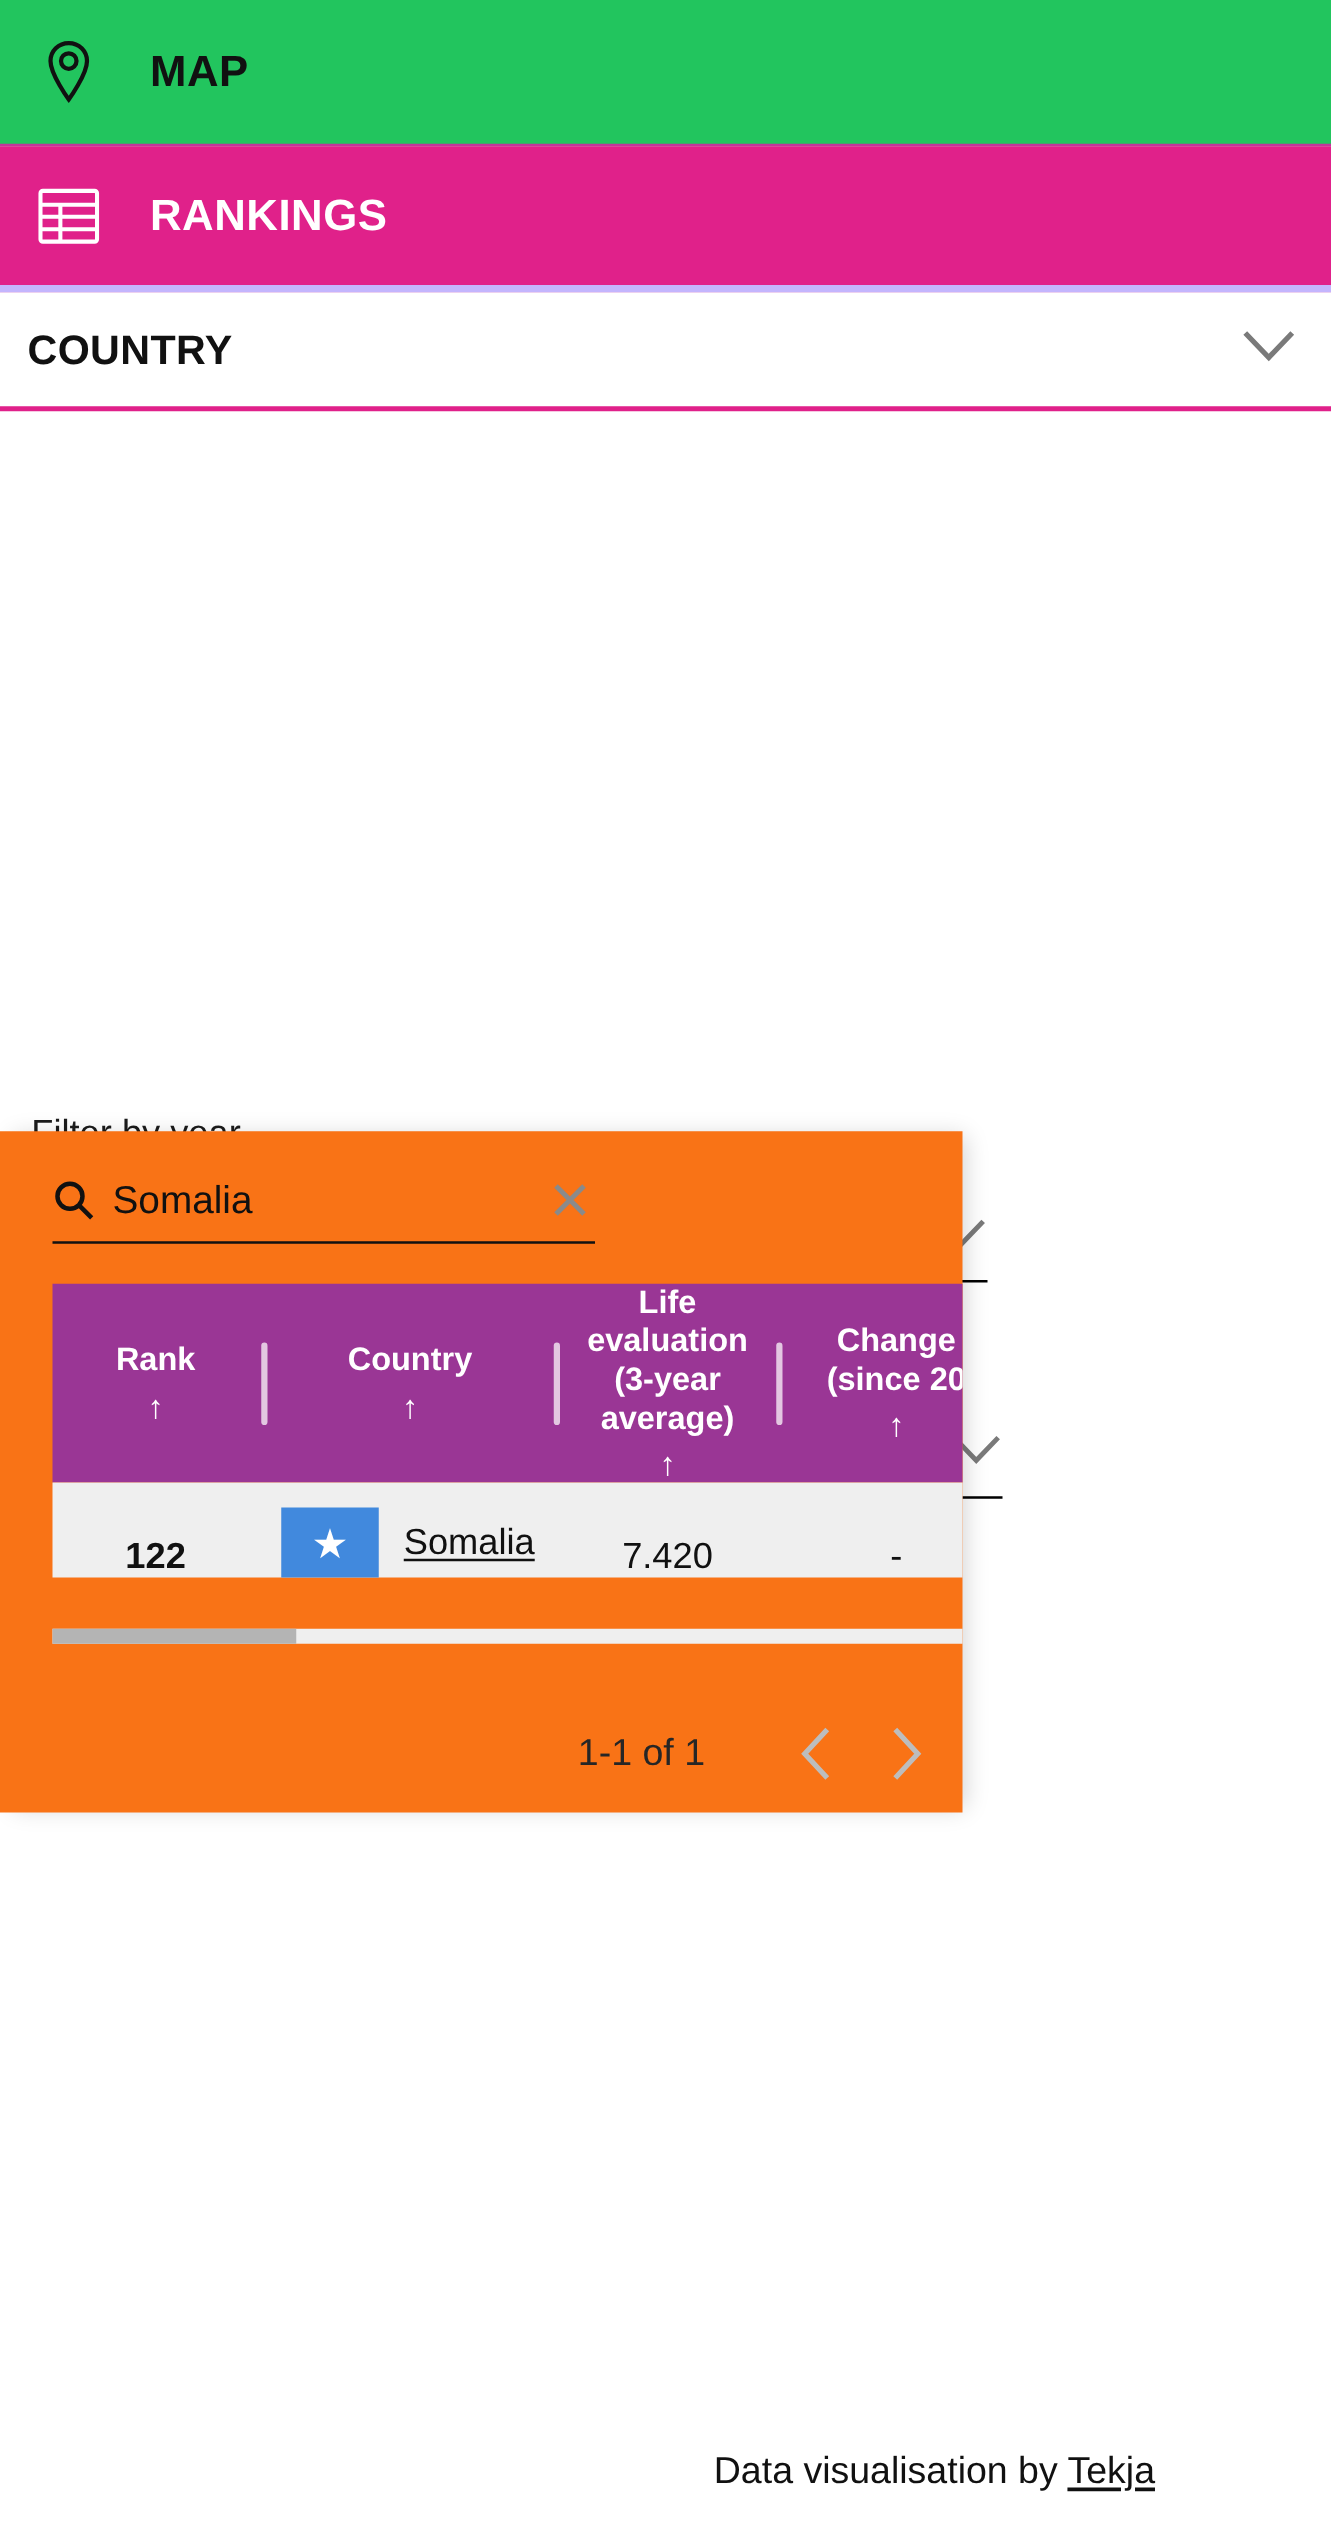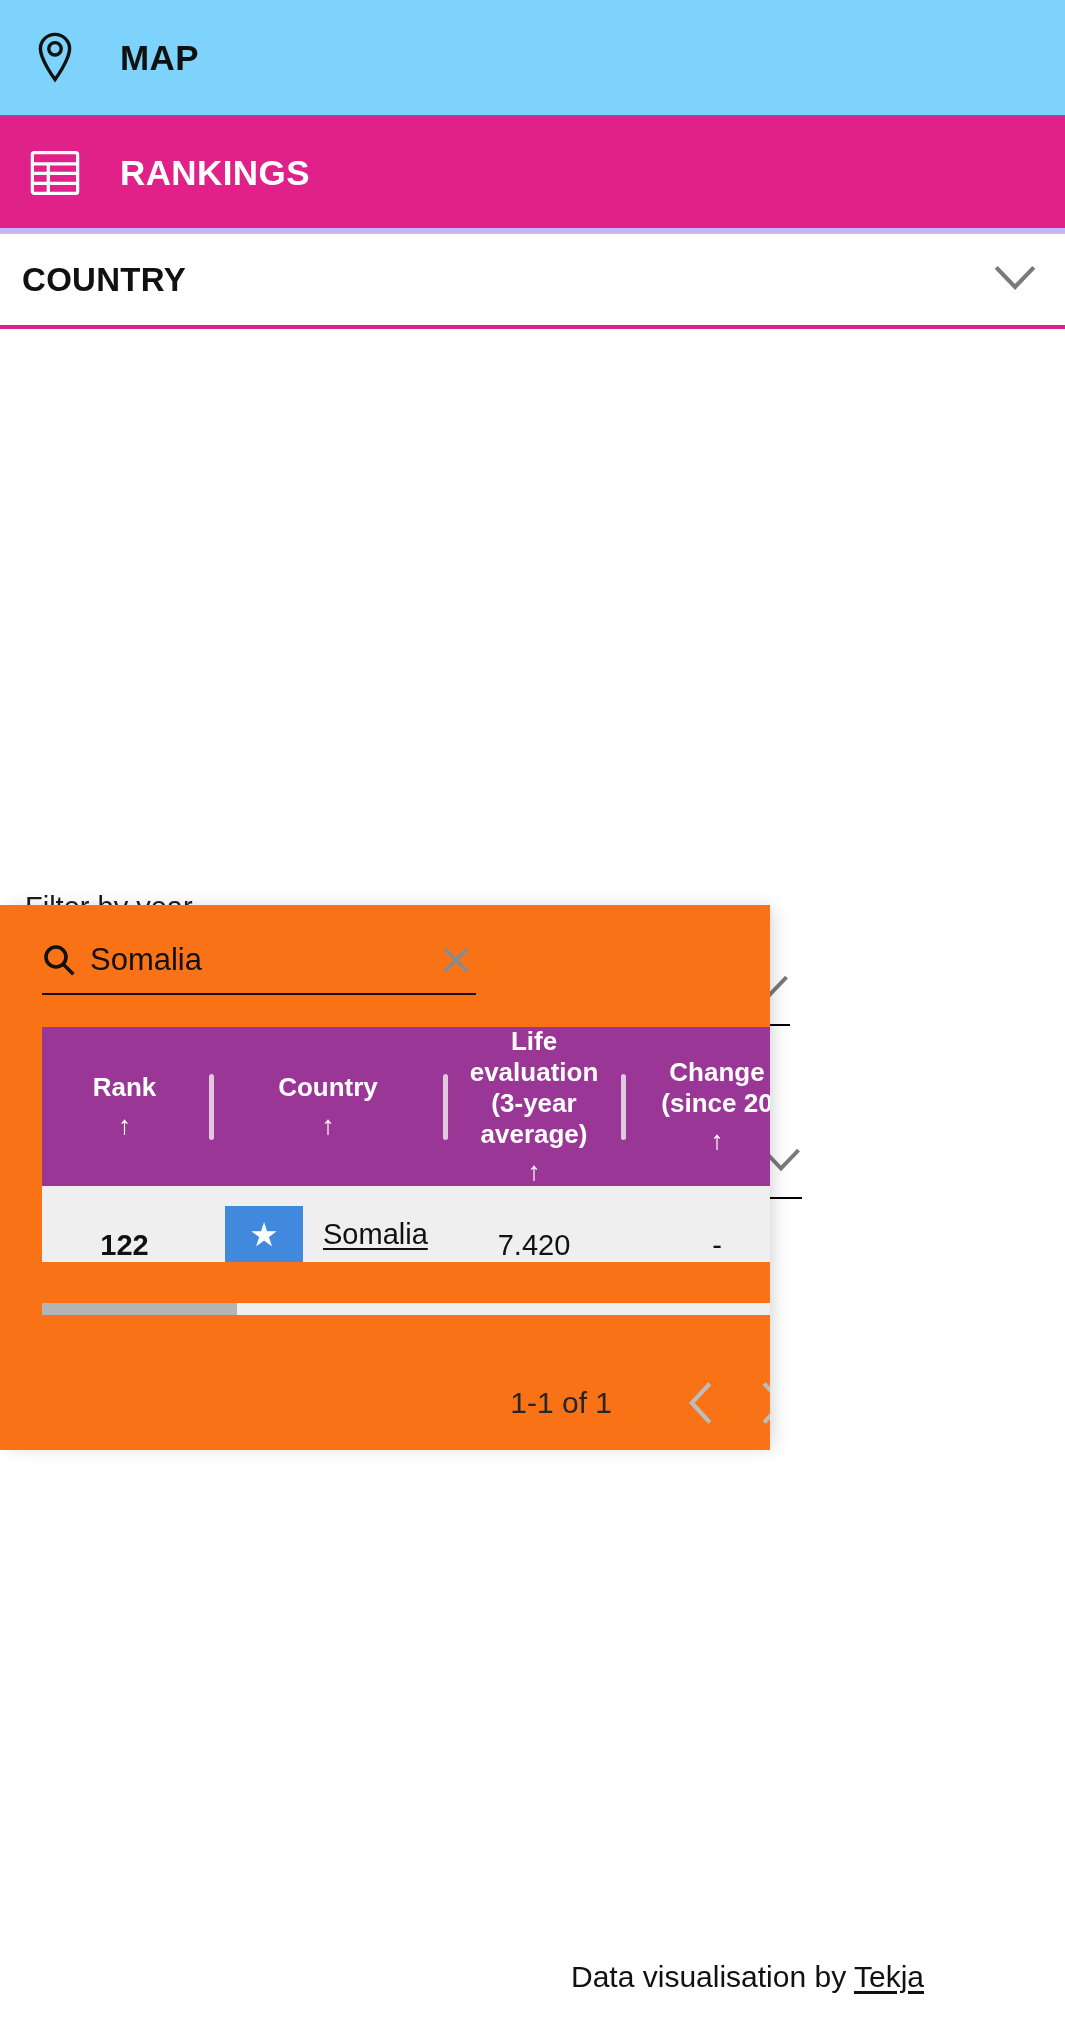--- a/index.html
+++ b/index.html
@@ -14,21 +14,21 @@
   .page { position: relative; width: 1065px; height: 2033px; background:#fff; }
 
   
   .nav { width: 100%; }
   .nav-item {
     position: relative;
     display: flex;
     align-items: center;
     height: 117px;
     padding-left: 28px;
-    background: #7dd3fc;
+    background: #22c55e;
     border-bottom: 2px solid #c2359b;
     cursor: pointer;
   }
   .nav-item.active { background: #e0218a; border-bottom: 6px solid #c4b5fd; }
   .nav-item .nav-ico {
     width: 54px; height: 54px;
     display: flex; align-items: center; justify-content: center;
     flex: 0 0 54px;
   }
   .nav-item .nav-label {
@@ -167,21 +167,20 @@
     width: 900px; height: 12px; background: #efefef;
   }
   .hscroll .thumb {
     width: 195px; height: 12px; background: #b4b4b4; cursor: grab;
   }
 
   .pager {
     position: absolute; left: 0; top: 450px; width: 770px; height: 95px;
     display: flex; align-items: center; justify-content: flex-end;
     padding-right: 18px;
-    margin-left: 48px;
   }
   .pager .range { font-size: 30px; color: #262626; margin-right: 48px; }
   .pager .pbtn {
     width: 56px; height: 56px; display:flex; align-items:center; justify-content:center;
     color: #b9b9b9; cursor: pointer; margin-left: 14px;
   }
 
   
   .footer {
     position: absolute; left: 0; top: 1960px; width: 946px;

